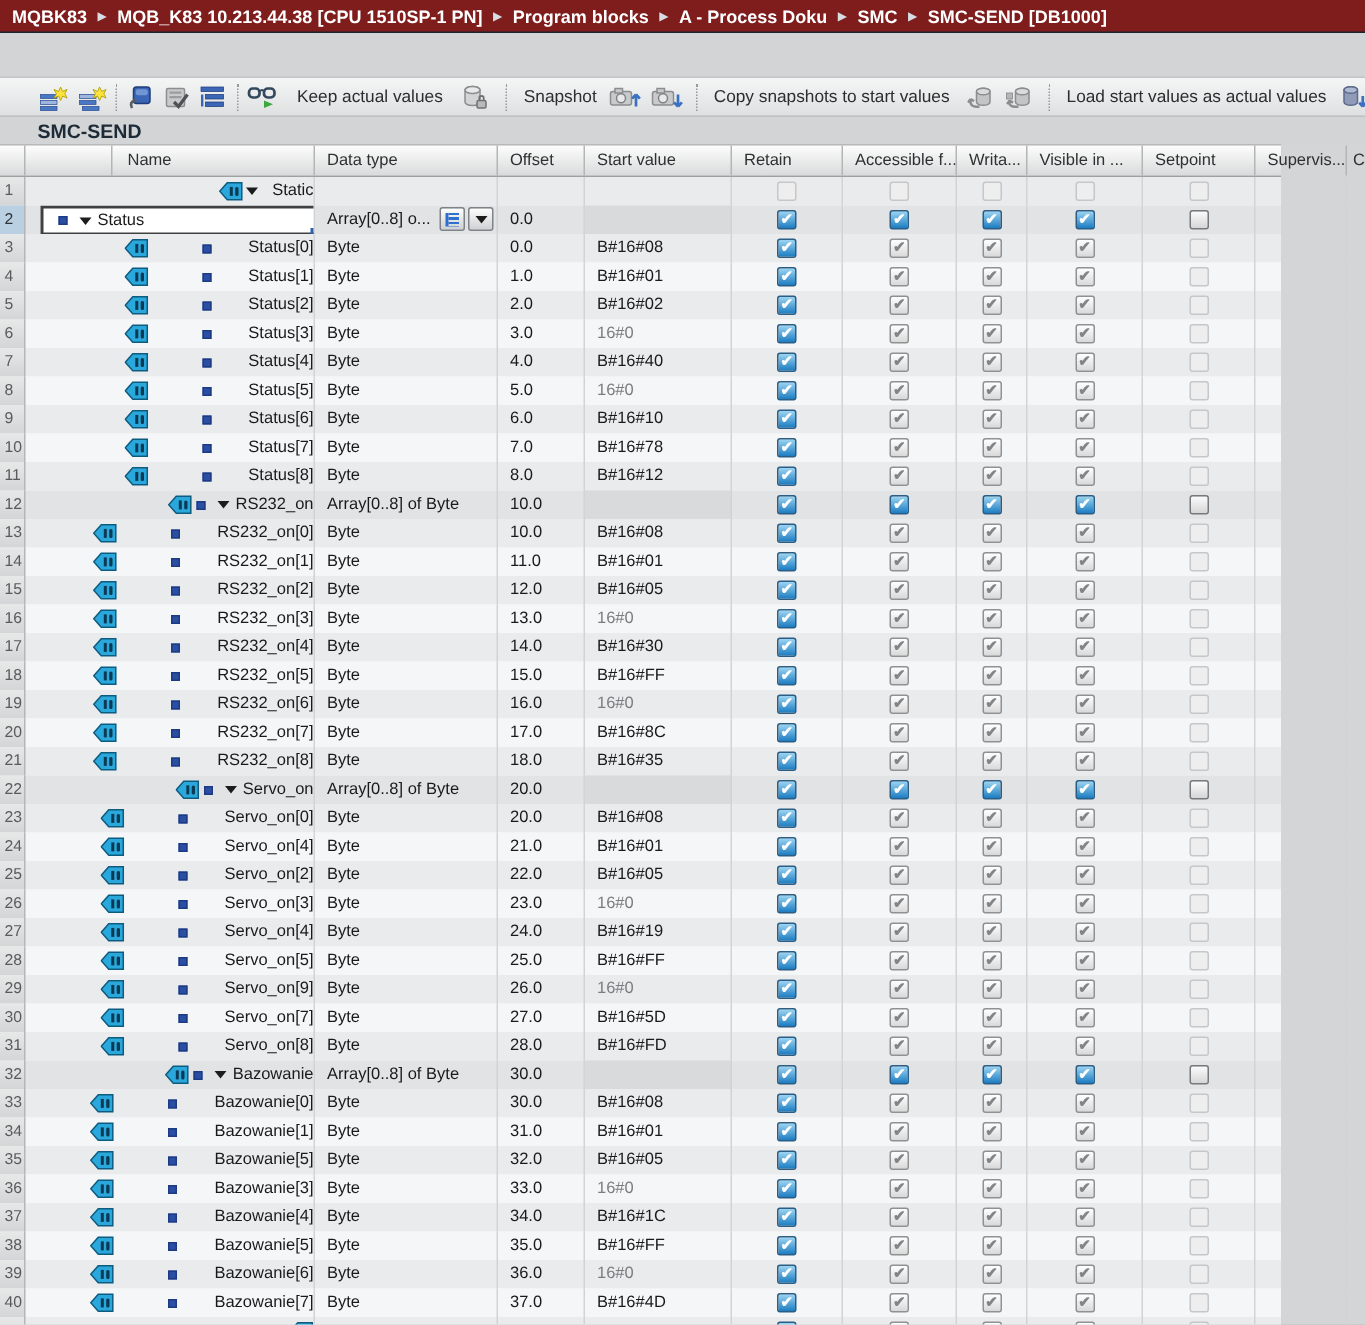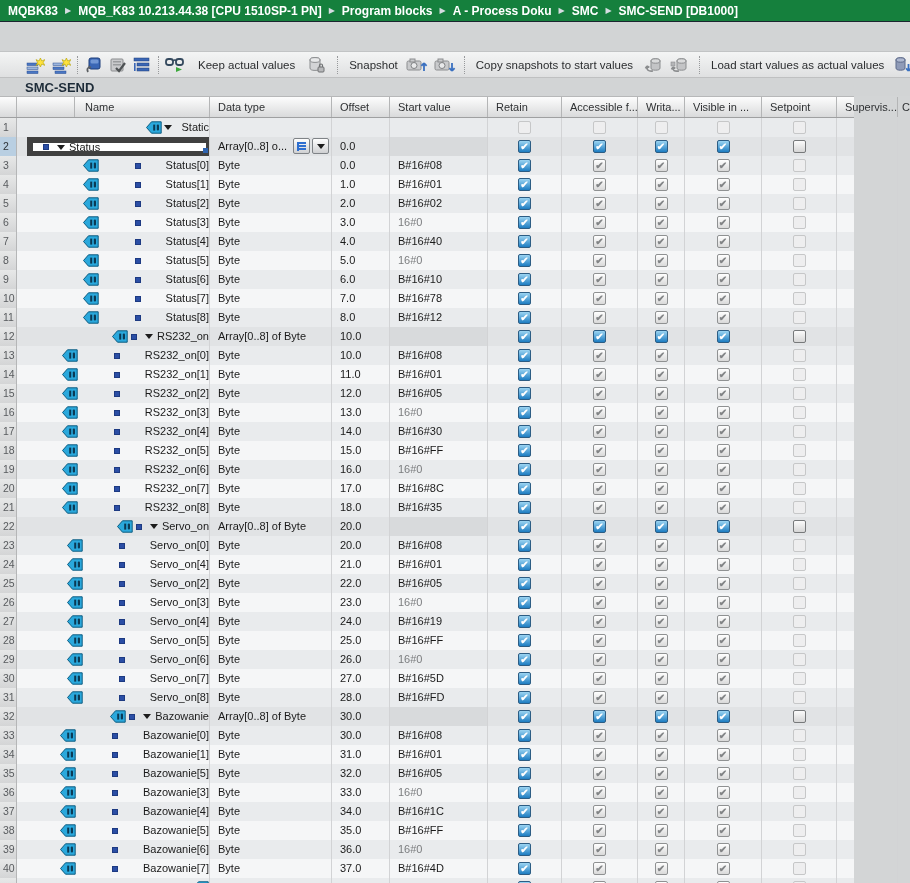--- a/index.html
+++ b/index.html
@@ -1,21 +1,21 @@
 <!DOCTYPE html>
 <html><head>
 <meta charset="utf-8">
 <style>
   * { margin:0; padding:0; box-sizing:border-box; }
   body { background:#888; font-family:"Liberation Sans", sans-serif; }
   .screen { position:relative; width:910px; height:883px; background:#d3d5d6; overflow:hidden;
             font-family:"Liberation Sans", sans-serif; }
 
   
-  .crumbbar { height:22px; background:#15803d; border-bottom:1px solid #1b2530;
+  .crumbbar { height:22px; background:#7f1d1d; border-bottom:1px solid #1b2530;
               display:flex; align-items:center; padding:0 8px; }
   .crumb { color:#ffffff; font-size:12px; font-weight:700; white-space:nowrap; cursor:default; }
   .crumb-sep { color:#d7dde2; font-size:8px; margin:0 7px; }
 
   
   .gapband { height:30px; background:#d2d4d5; border-bottom:1px solid #c2c4c5; }
 
   
   .toolbar { height:26px; background:linear-gradient(#f4f5f5,#dfe0e1); border-bottom:1px solid #bfc0c1;
              display:flex; align-items:center; padding:0 20px; overflow:hidden; }
@@ -59,21 +59,21 @@
   .marker { flex:none; width:6px; height:6px; background:#2b4ea5; border:1px solid #1d3a82; }
   .expander { flex:none; width:0; height:0; border-left:4px solid transparent;
               border-right:4px solid transparent; border-top:5px solid #1c1c1c; cursor:pointer; }
   .nlabel { font-size:11px; color:#1a1a1a; white-space:nowrap; }
 
   .ml2{margin-left:2px;} .ml3{margin-left:3px;} .ml4{margin-left:4px;} .ml8{margin-left:8px;}
   .ml9{margin-left:9px;} .ml25{margin-left:25px;} .ml36{margin-left:36px;}
 
   
   .editbox { position:absolute; left:10px; right:-3px; top:0; bottom:-1px; background:#ffffff;
-             border:6px solid #404040; display:flex; align-items:center; z-index:2; }
+             border:2px solid #404040; display:flex; align-items:center; z-index:2; }
   .edithandle { position:absolute; right:-2px; bottom:-2px; width:5px; height:5px; background:#2d62ae; }
 
   
   .dtbtns { position:absolute; right:2px; top:1px; display:flex; gap:2px; z-index:2; }
   .dtbtn { width:17px; height:16px; background:linear-gradient(#fefefe,#cfd0d2); border:1px solid #7f8387;
            border-radius:2px; display:flex; align-items:center; justify-content:center; cursor:pointer; }
   .dd-arrow { width:0; height:0; border-left:4px solid transparent; border-right:4px solid transparent;
               border-top:5px solid #1c1c1c; }
   .listglyph { width:9px; height:9px; background:
       repeating-linear-gradient(#2e6fd0 0 1.5px, transparent 1.5px 3px); border-left:2px solid #2e6fd0; }
@@ -1154,21 +1154,21 @@
         </div>
         <div class="row sA">
           <div class="cell w-num numcell">29</div>
           <div class="cell w-name namecell">
             <svg class="tagicon" viewBox="0 0 16 13">
               <polygon points="0.5,6.5 5.5,0.8 15.2,0.8 15.2,12.2 5.5,12.2" fill="#2aa8dc" stroke="#0d5c80" stroke-width="1"></polygon>
               <rect x="7.2" y="3.6" width="2" height="6" fill="#0a3a55"></rect>
               <rect x="10.8" y="3.6" width="2.2" height="6" fill="#0a3a55" rx="1"></rect>
             </svg>
             <span class="marker ml36"></span>
-            <span class="nlabel ml25">Servo_on[6]</span>
+            <span class="nlabel ml25">Servo_on[9]</span>
           </div>
           <div class="cell w-dtype"><span>Byte</span></div>
           <div class="cell w-offset">26.0</div>
           <div class="cell w-start startcell graytext">16#0</div>
           <div class="cell cbcell w-retain">
             <span class="cb cb-blue">✔</span>
           </div>
           <div class="cell cbcell w-acc">
             <span class="cb cb-gray">✔</span>
           </div>

